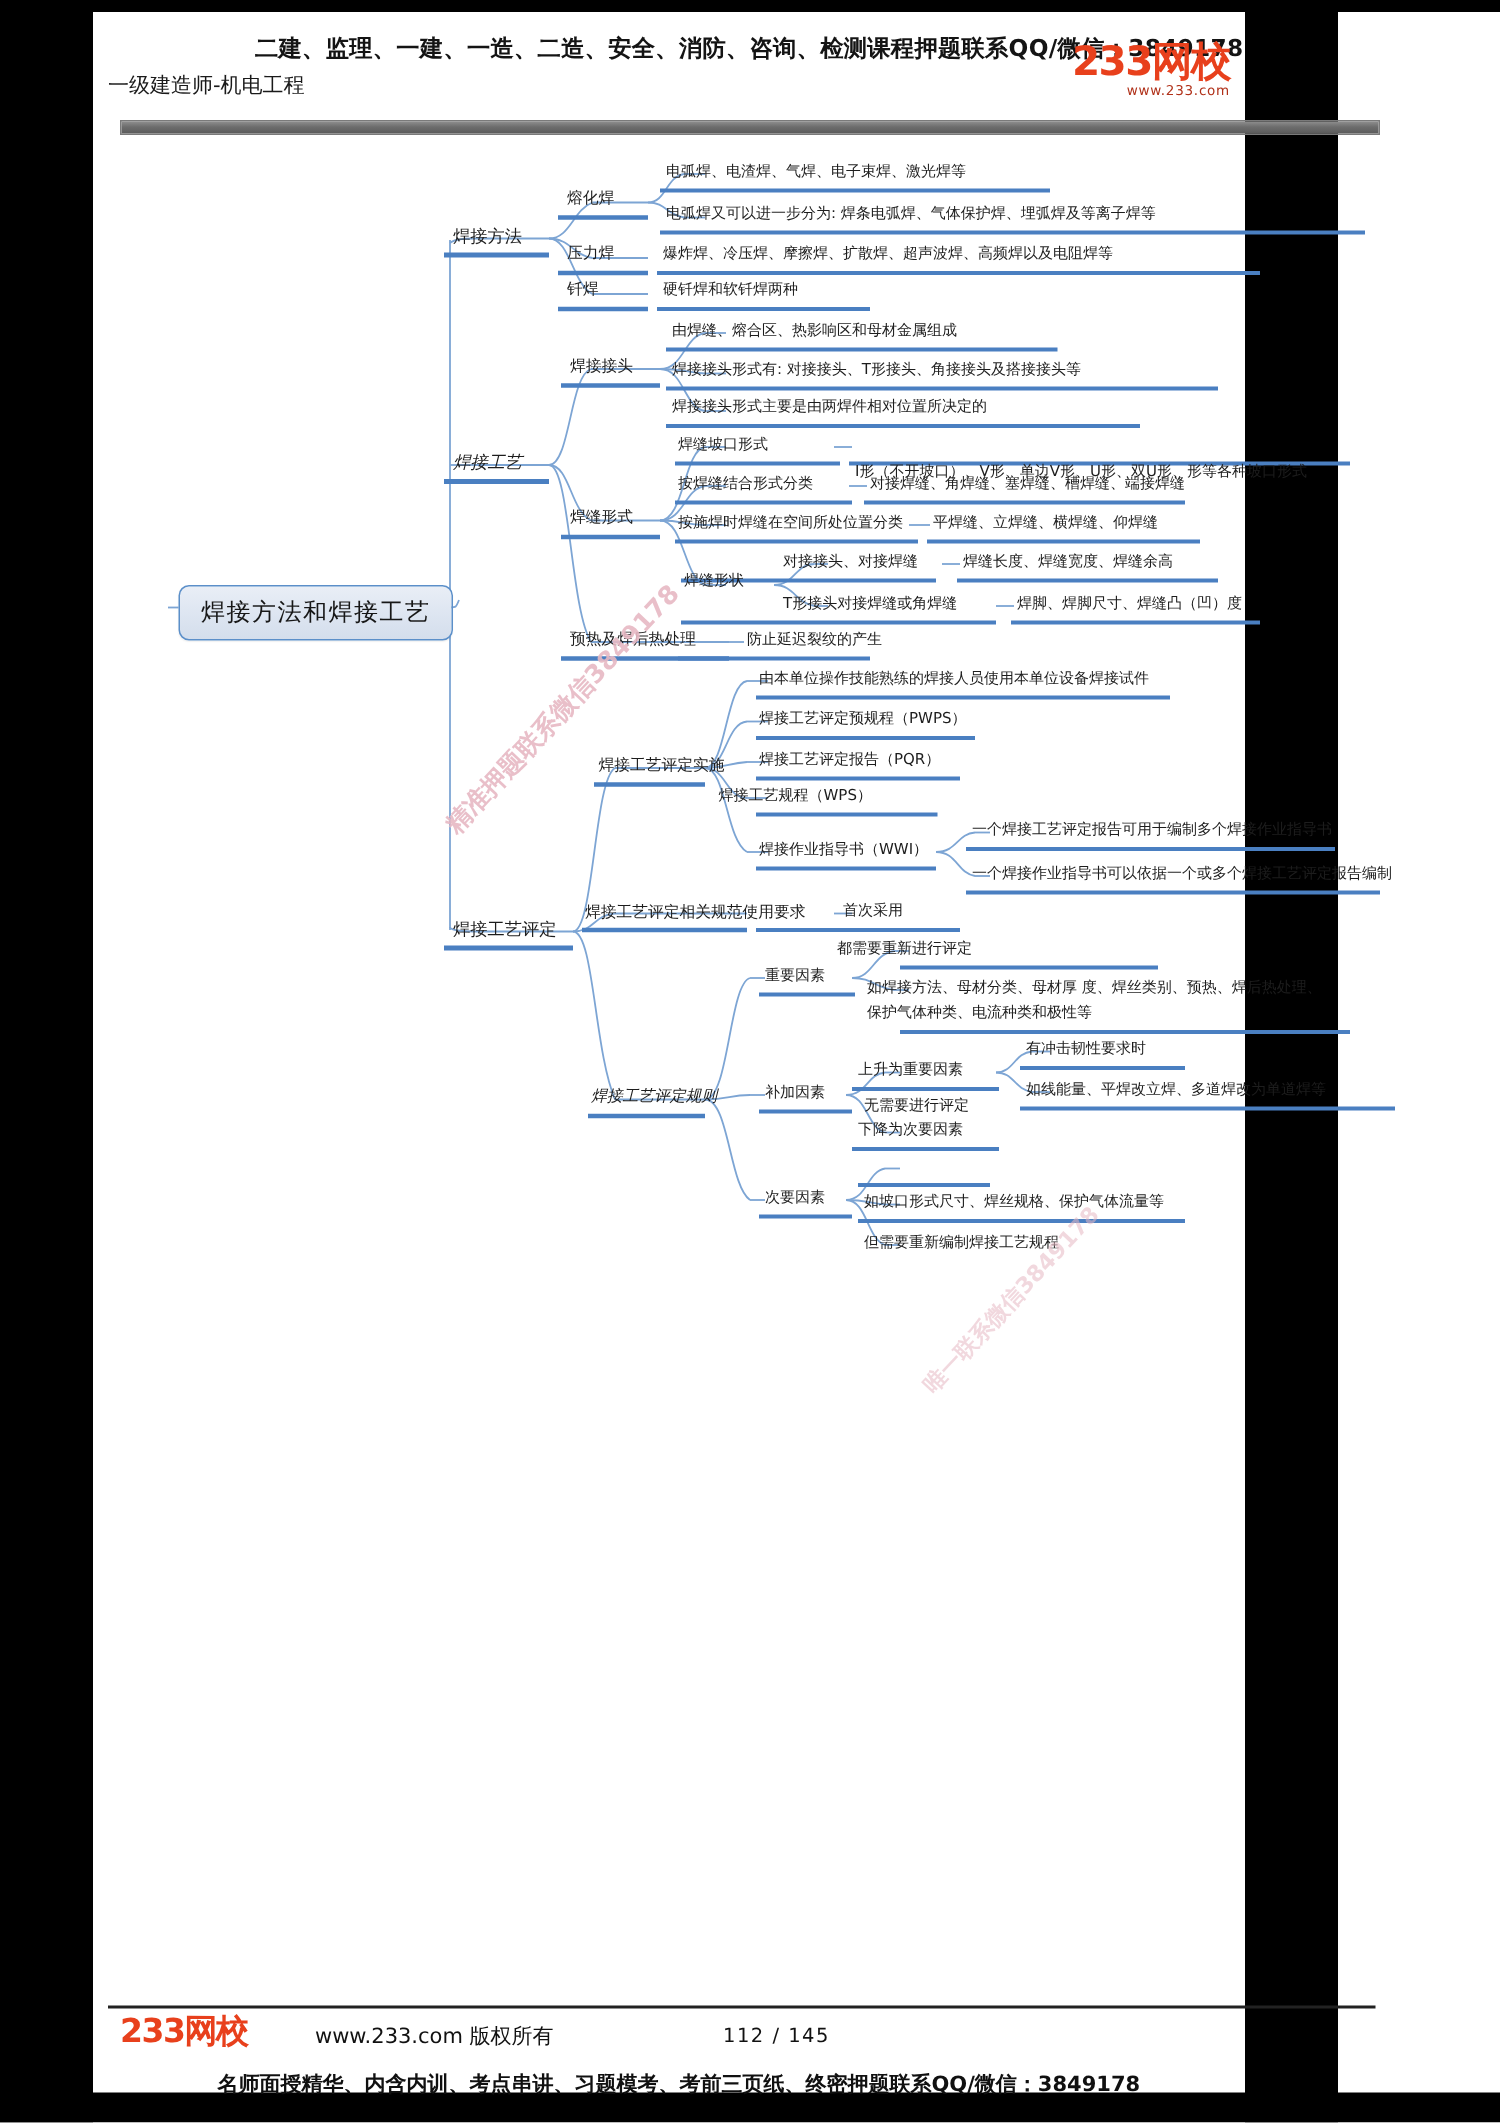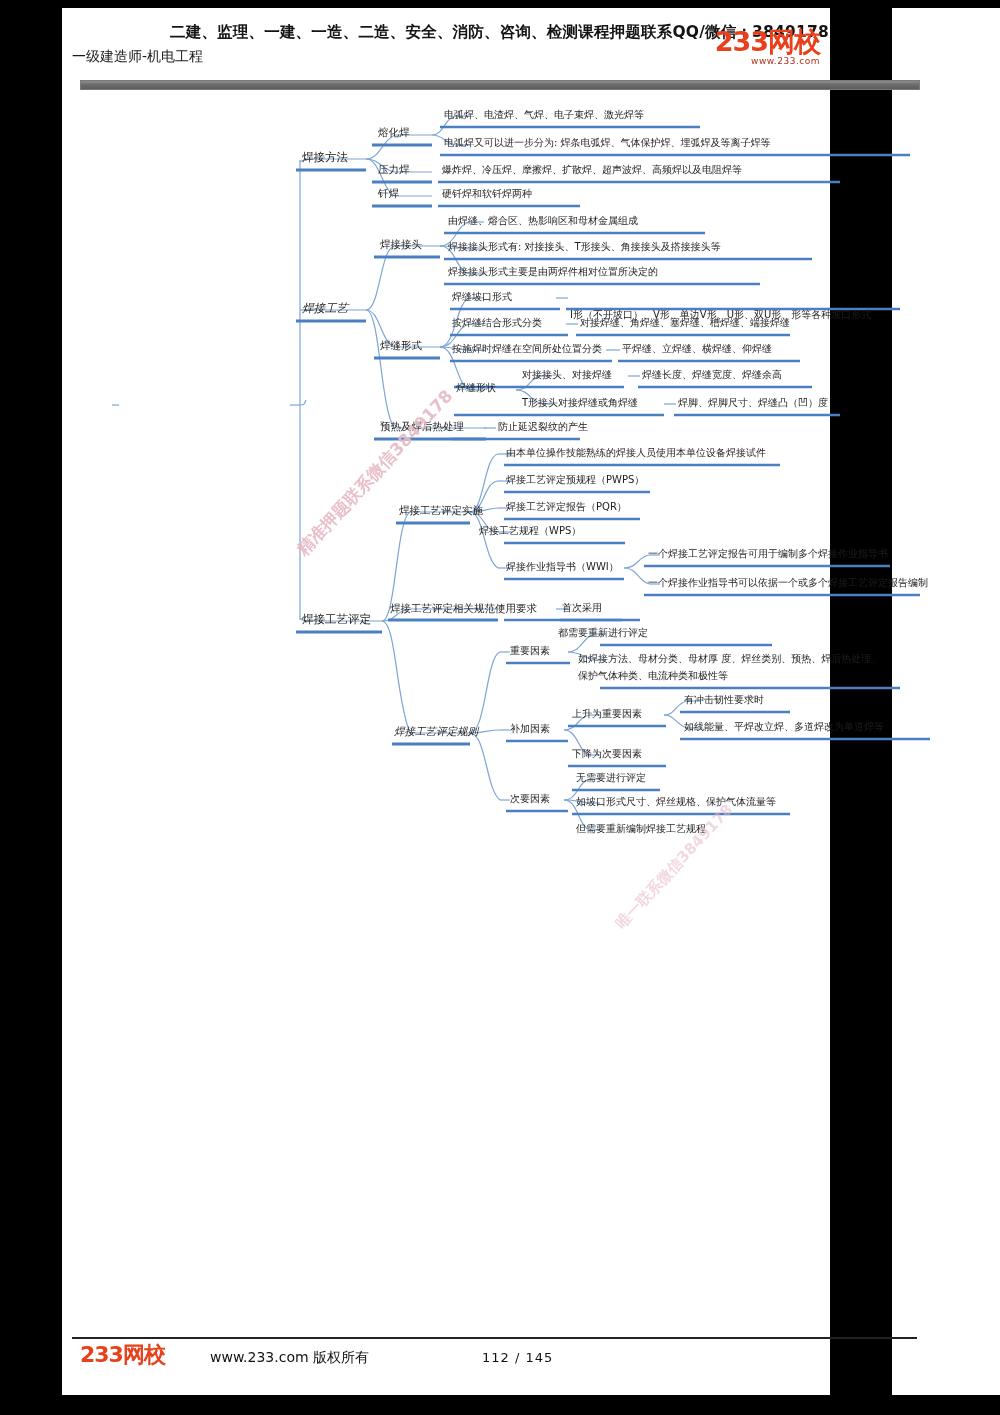--- a/index.html
+++ b/index.html
@@ -286,20 +286,21 @@
         <line x1="680" y1="712" x2="790" y2="712"></line>
         <line x1="680" y1="739" x2="930" y2="739"></line>
 
         <line x1="506" y1="811" x2="568" y2="811"></line>
         <line x1="572" y1="790" x2="660" y2="790"></line>
         <line x1="572" y1="814" x2="790" y2="814"></line>
       </g>
     </g>
   </svg>
 
+  <div class="root">焊接方法和焊接工艺</div>
 
   <div class="node lv1" style="left:302px;top:150px;">焊接方法</div>
   <div class="node lv1" style="left:302px;top:301px;font-style:italic;">焊接工艺</div>
   <div class="node lv1" style="left:302px;top:612px;">焊接工艺评定</div>
 
   <div class="node lv2" style="left:378px;top:126px;">熔化焊</div>
   <div class="node lv3" style="left:444px;top:109px;">电弧焊、电渣焊、气焊、电子束焊、激光焊等</div>
   <div class="node lv3" style="left:444px;top:137px;">电弧焊又可以进一步分为: 焊条电弧焊、气体保护焊、埋弧焊及等离子焊等</div>
   <div class="node lv2" style="left:378px;top:163px;">压力焊</div>
   <div class="node lv3" style="left:442px;top:164px;">爆炸焊、冷压焊、摩擦焊、扩散焊、超声波焊、高频焊以及电阻焊等</div>
@@ -346,27 +347,28 @@
   <div class="node lv4" style="left:578px;top:653px;">如焊接方法、母材分类、母材厚 度、焊丝类别、预热、焊后热处理、</div>
   <div class="node lv4" style="left:578px;top:670px;">保护气体种类、电流种类和极性等</div>
 
   <div class="node lv3" style="left:510px;top:723px;">补加因素</div>
   <div class="node lv4" style="left:572px;top:708px;">上升为重要因素</div>
   <div class="node lv4" style="left:684px;top:694px;">有冲击韧性要求时</div>
   <div class="node lv4" style="left:684px;top:721px;">如线能量、平焊改立焊、多道焊改为单道焊等</div>
   <div class="node lv4" style="left:572px;top:748px;">下降为次要因素</div>
 
   <div class="node lv3" style="left:510px;top:793px;">次要因素</div>
-  <div class="node lv4" style="left:576px;top:772px;">无需要进行评定</div>
+  <div class="node lv4" style="left:576px;top:732px;">无需要进行评定</div>
   <div class="node lv4" style="left:576px;top:796px;">如坡口形式尺寸、焊丝规格、保护气体流量等</div>
   <div class="node lv4" style="left:576px;top:823px;">但需要重新编制焊接工艺规程</div>
 
   <div class="wm wm1">精准押题联系微信3849178</div>
   <div class="wm wm2">唯一联系微信3849178</div>
 
   <div class="ftr-rule"></div>
   <div class="ftr-logo">
     <div class="mark">233网校</div>
   </div>
   <div class="ftr-www">www.233.com 版权所有</div>
   <div class="ftr-page">112 / 145</div>
+  <div class="ftr-promo">名师面授精华、内含内训、考点串讲、习题模考、考前三页纸、终密押题联系QQ/微信：3849178</div>
 
 </div>
 
 </body></html>

